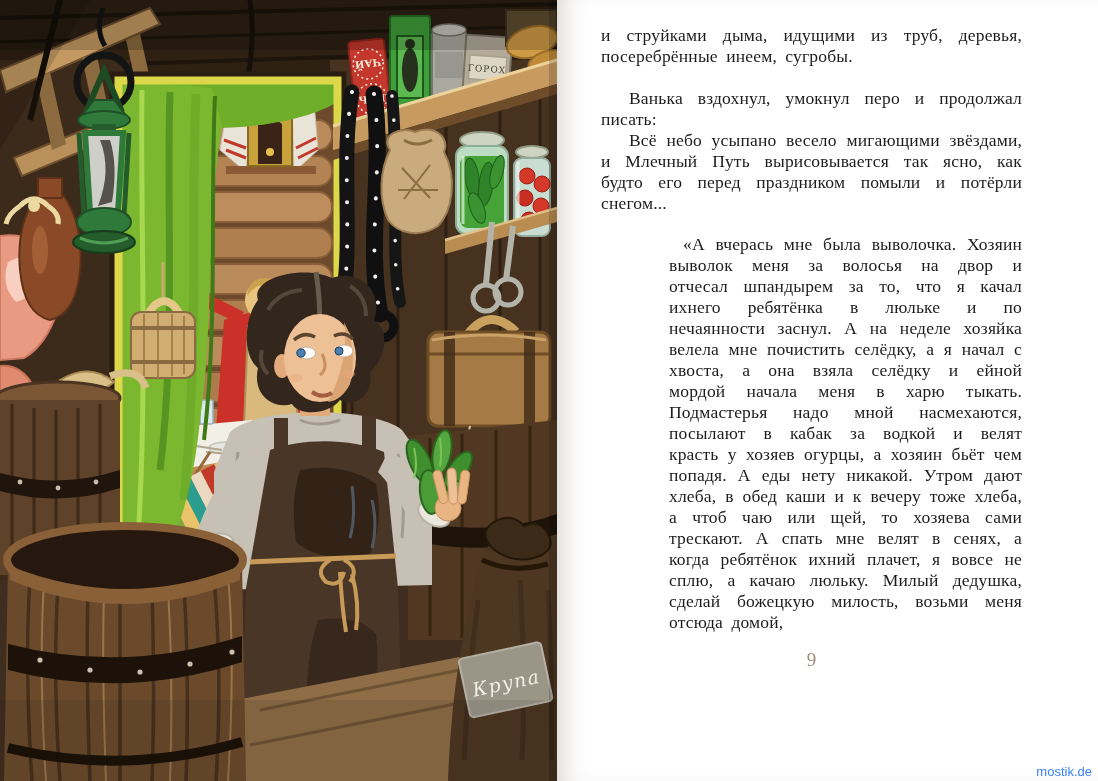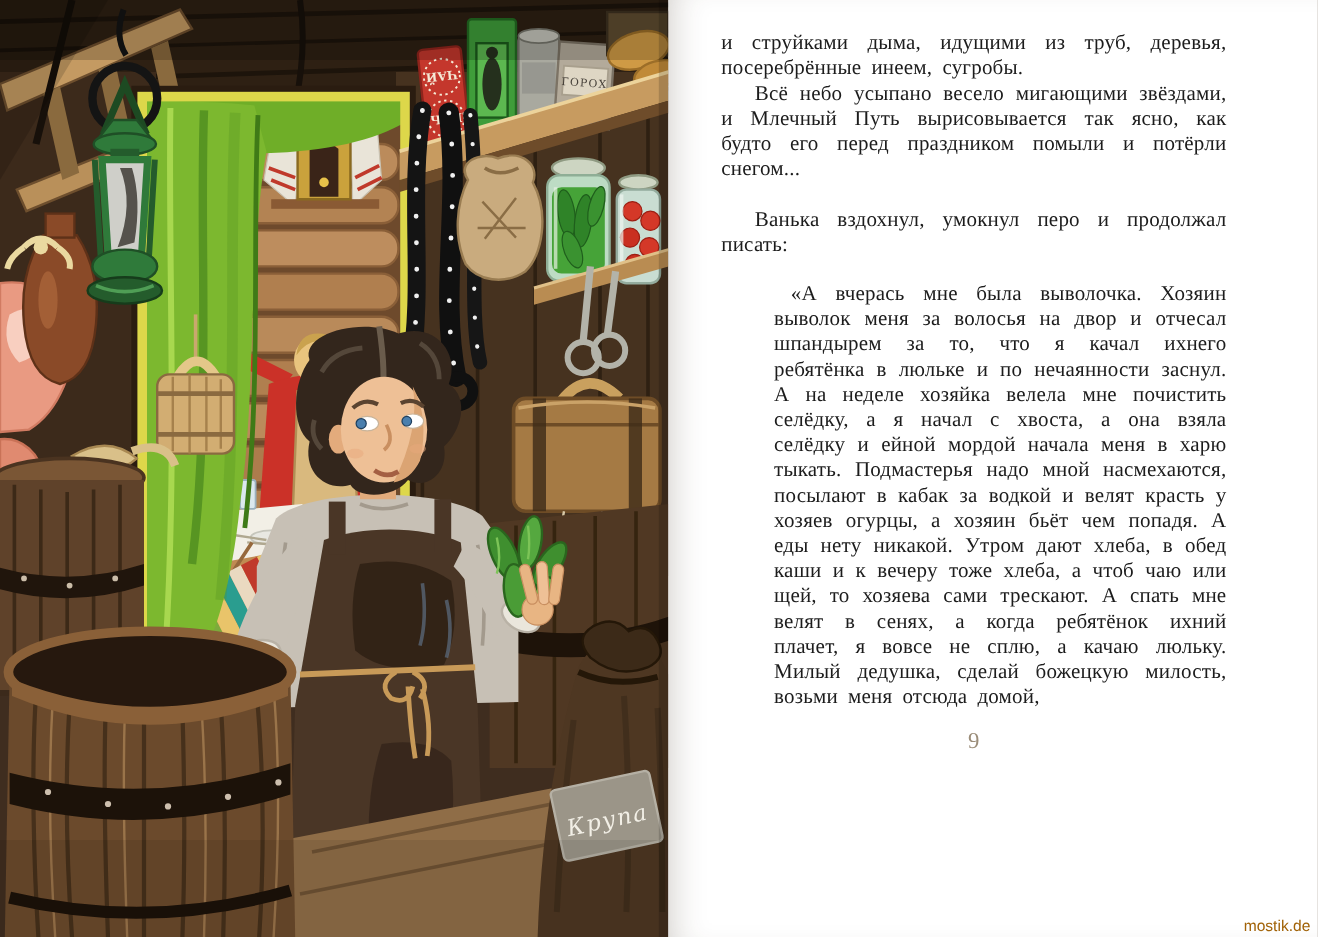--- a/index.html
+++ b/index.html
@@ -30,36 +30,36 @@
     font-size:17.5px;
     line-height:21px;
     text-align:justify;
     word-spacing:0.22em;
     letter-spacing:0.01em;
     hyphens:auto;
   }
   .page p.indent{text-indent:28px;}
   .page p.gap{margin-top:21px;}
   .page p.letter{
-    margin-left:44px;
+    margin-left:68px;
     margin-top:20px;
     text-indent:14px;
   }
   .pageno{
     margin-top:16px;
     text-align:center;
     font-size:19px;
     color:#9b8d79;
   }
   .watermark{
     position:absolute;
     right:6px;bottom:2px;
     font-family:"Liberation Sans", sans-serif;
     font-size:13px;
-    color:#a16207;
+    color:#3b82f6;
   }
   svg text{font-family:"DejaVu Serif", serif;}
 </style>
 </head>
 <body>
 
 <div class="spread">
 
   <div class="illustration">
     <svg width="557" height="781" viewBox="0 0 557 781">
@@ -399,20 +399,20 @@
 
       <rect x="0" y="0" width="557" height="50" fill="#000000" opacity="0.18"></rect>
       <polygon points="0,0 90,0 0,150" fill="#000000" opacity="0.15"></polygon>
       <rect x="0" y="700" width="557" height="81" fill="#000000" opacity="0.08"></rect>
       <rect x="549" y="0" width="8" height="781" fill="#000000" opacity="0.16"></rect>
     </svg>
   </div>
 
   <div class="page">
     <p class="cont">и струйками дыма, идущими из труб, деревья, посеребрённые инеем, сугробы.</p>
+    <p class="indent gap">Ванька вздохнул, умокнул перо и продолжал писать:</p>
     <p class="indent">Всё небо усыпано весело мигающими звёздами, и Млечный Путь вырисовывается так ясно, как будто его перед праздником помыли и потёрли снегом...</p>
-    <p class="indent gap">Ванька вздохнул, умокнул перо и продолжал писать:</p>
     <p class="letter">«А вчерась мне была выволочка. Хозяин выволок меня за волосья на двор и отчесал шпандырем за то, что я качал ихнего ребятёнка в люльке и по нечаянности заснул. А на неделе хозяйка велела мне почистить селёдку, а я начал с хвоста, а она взяла селёдку и ейной мордой начала меня в харю тыкать. Подмастерья надо мной насмехаются, посылают в кабак за водкой и велят красть у хозяев огурцы, а хозяин бьёт чем попадя. А еды нету никакой. Утром дают хлеба, в обед каши и к вечеру тоже хлеба, а чтоб чаю или щей, то хозяева сами трескают. А спать мне велят в сенях, а когда ребятёнок ихний плачет, я вовсе не сплю, а качаю люльку. Милый дедушка, сделай божецкую милость, возьми меня отсюда домой,</p>
     <div class="pageno">9</div>
     <div class="watermark">mostik.de</div>
   </div>
 
 </div>
 
 </body></html>

